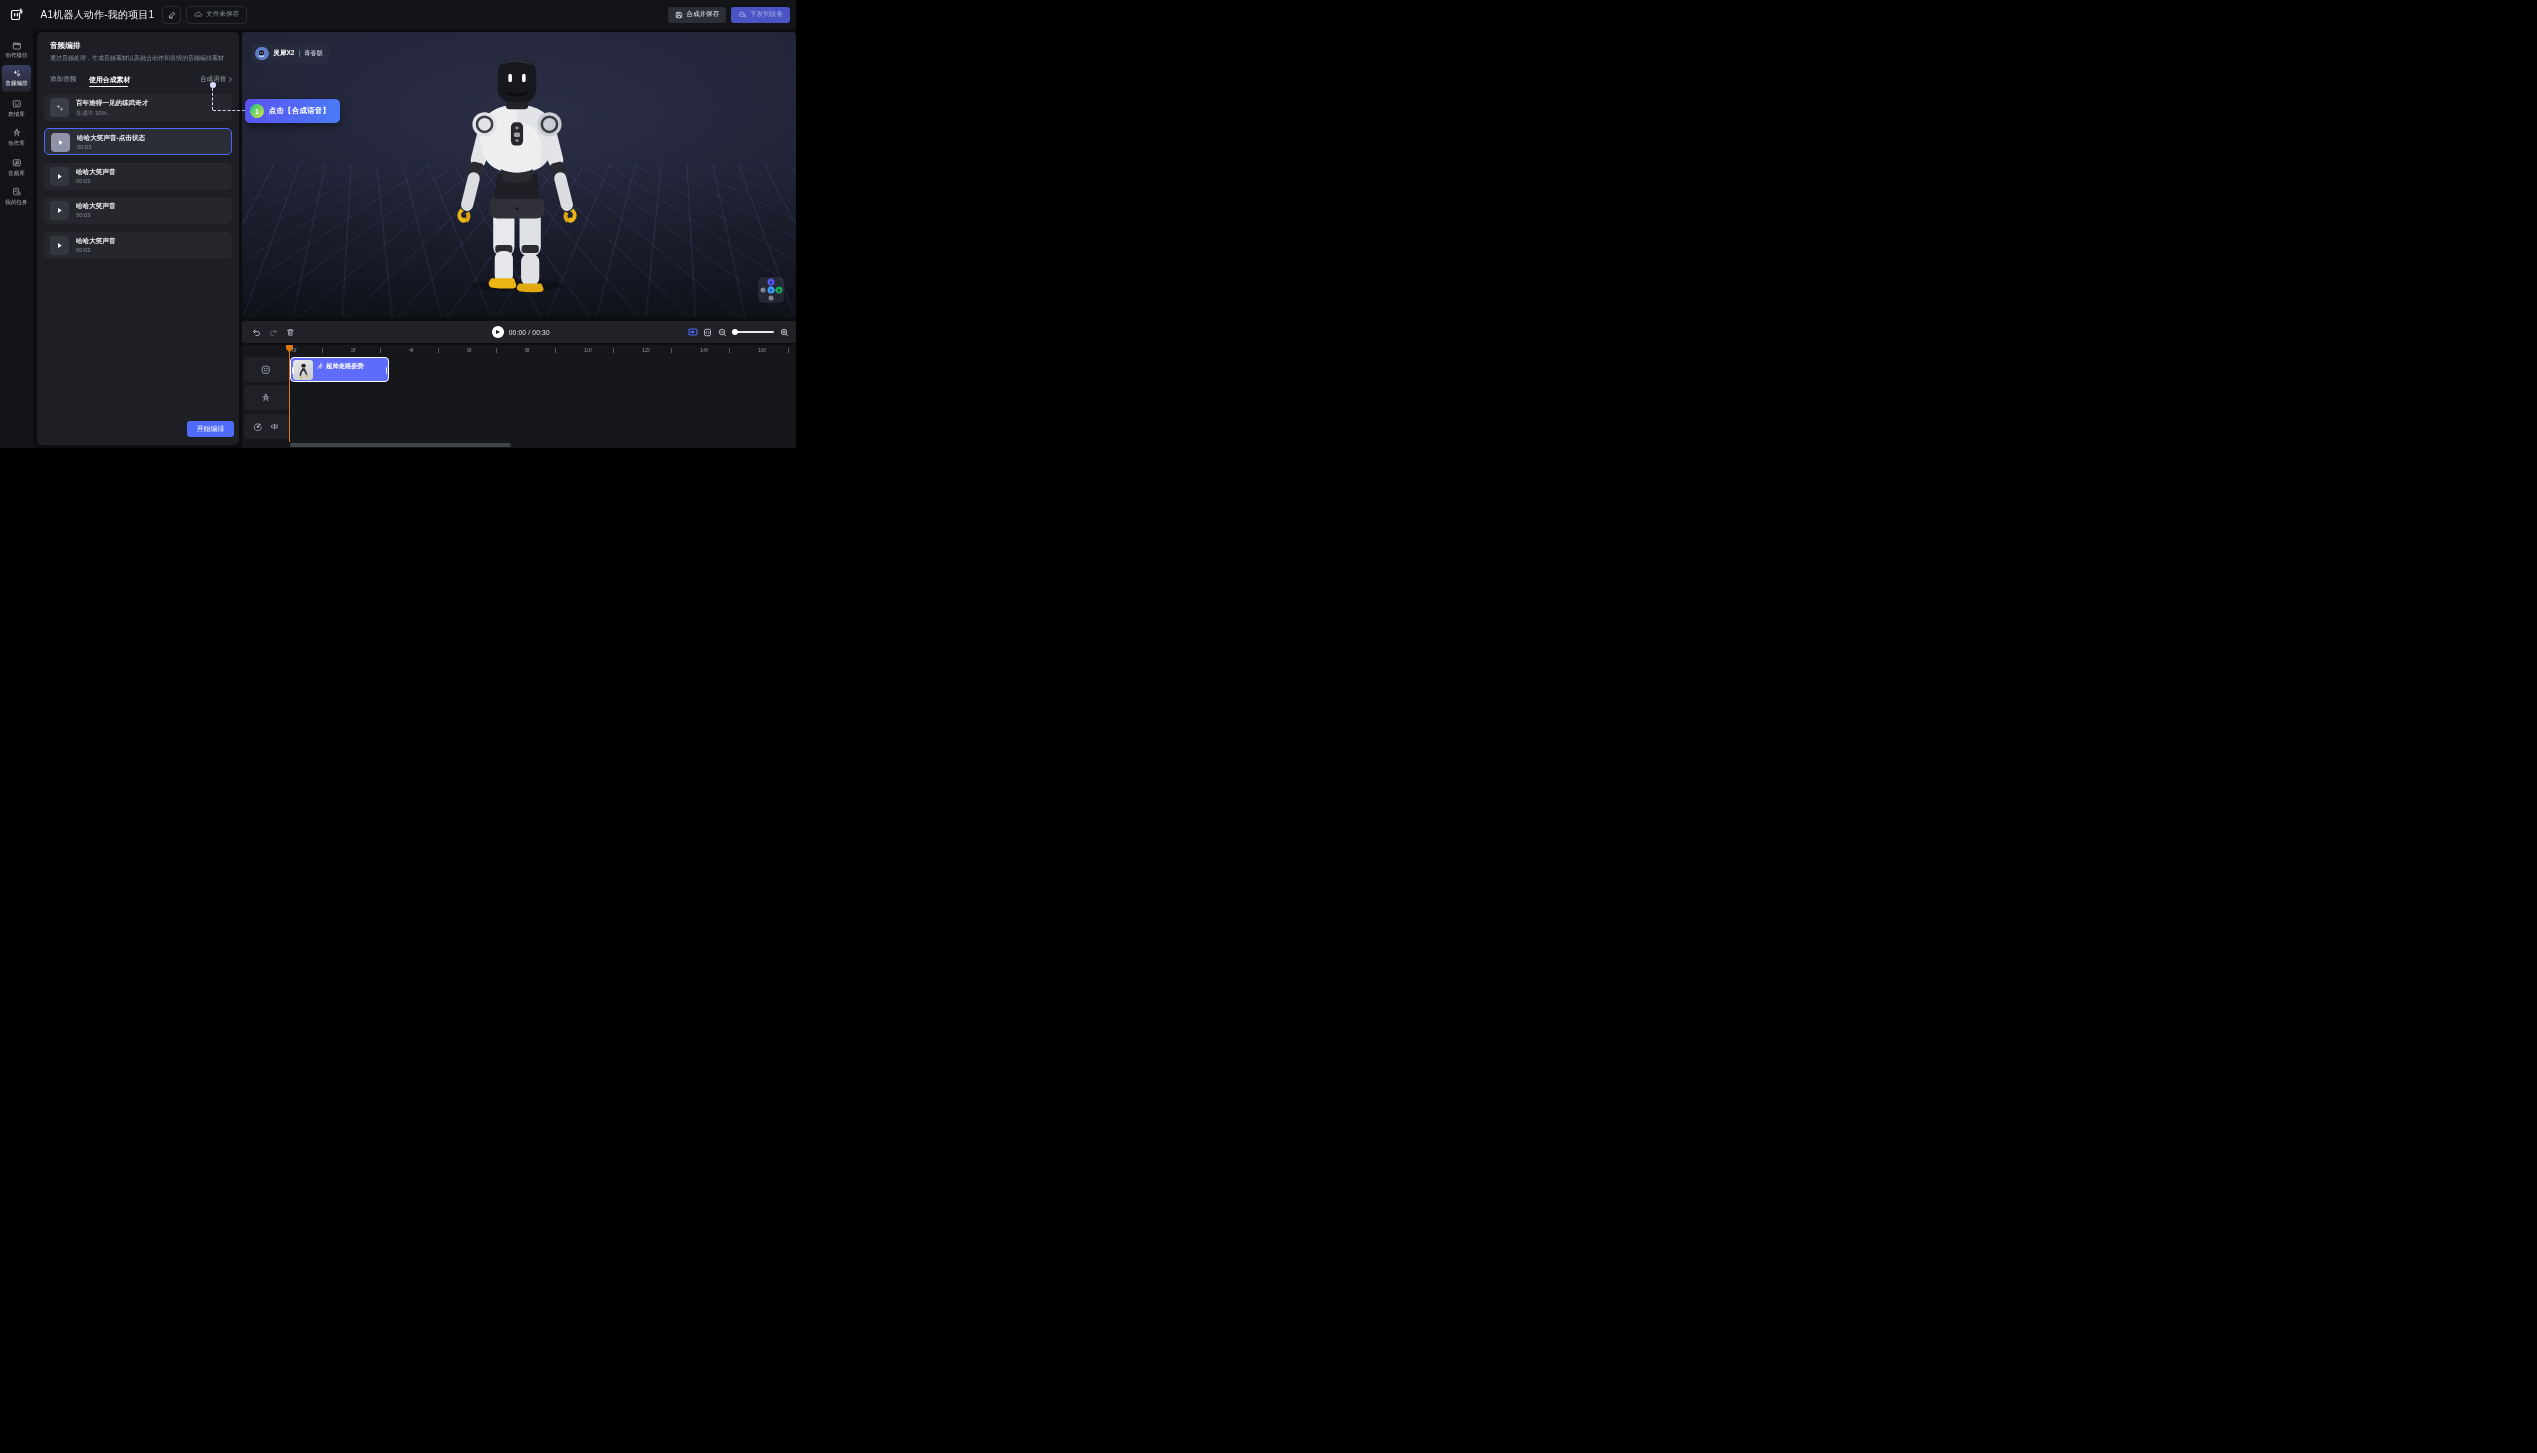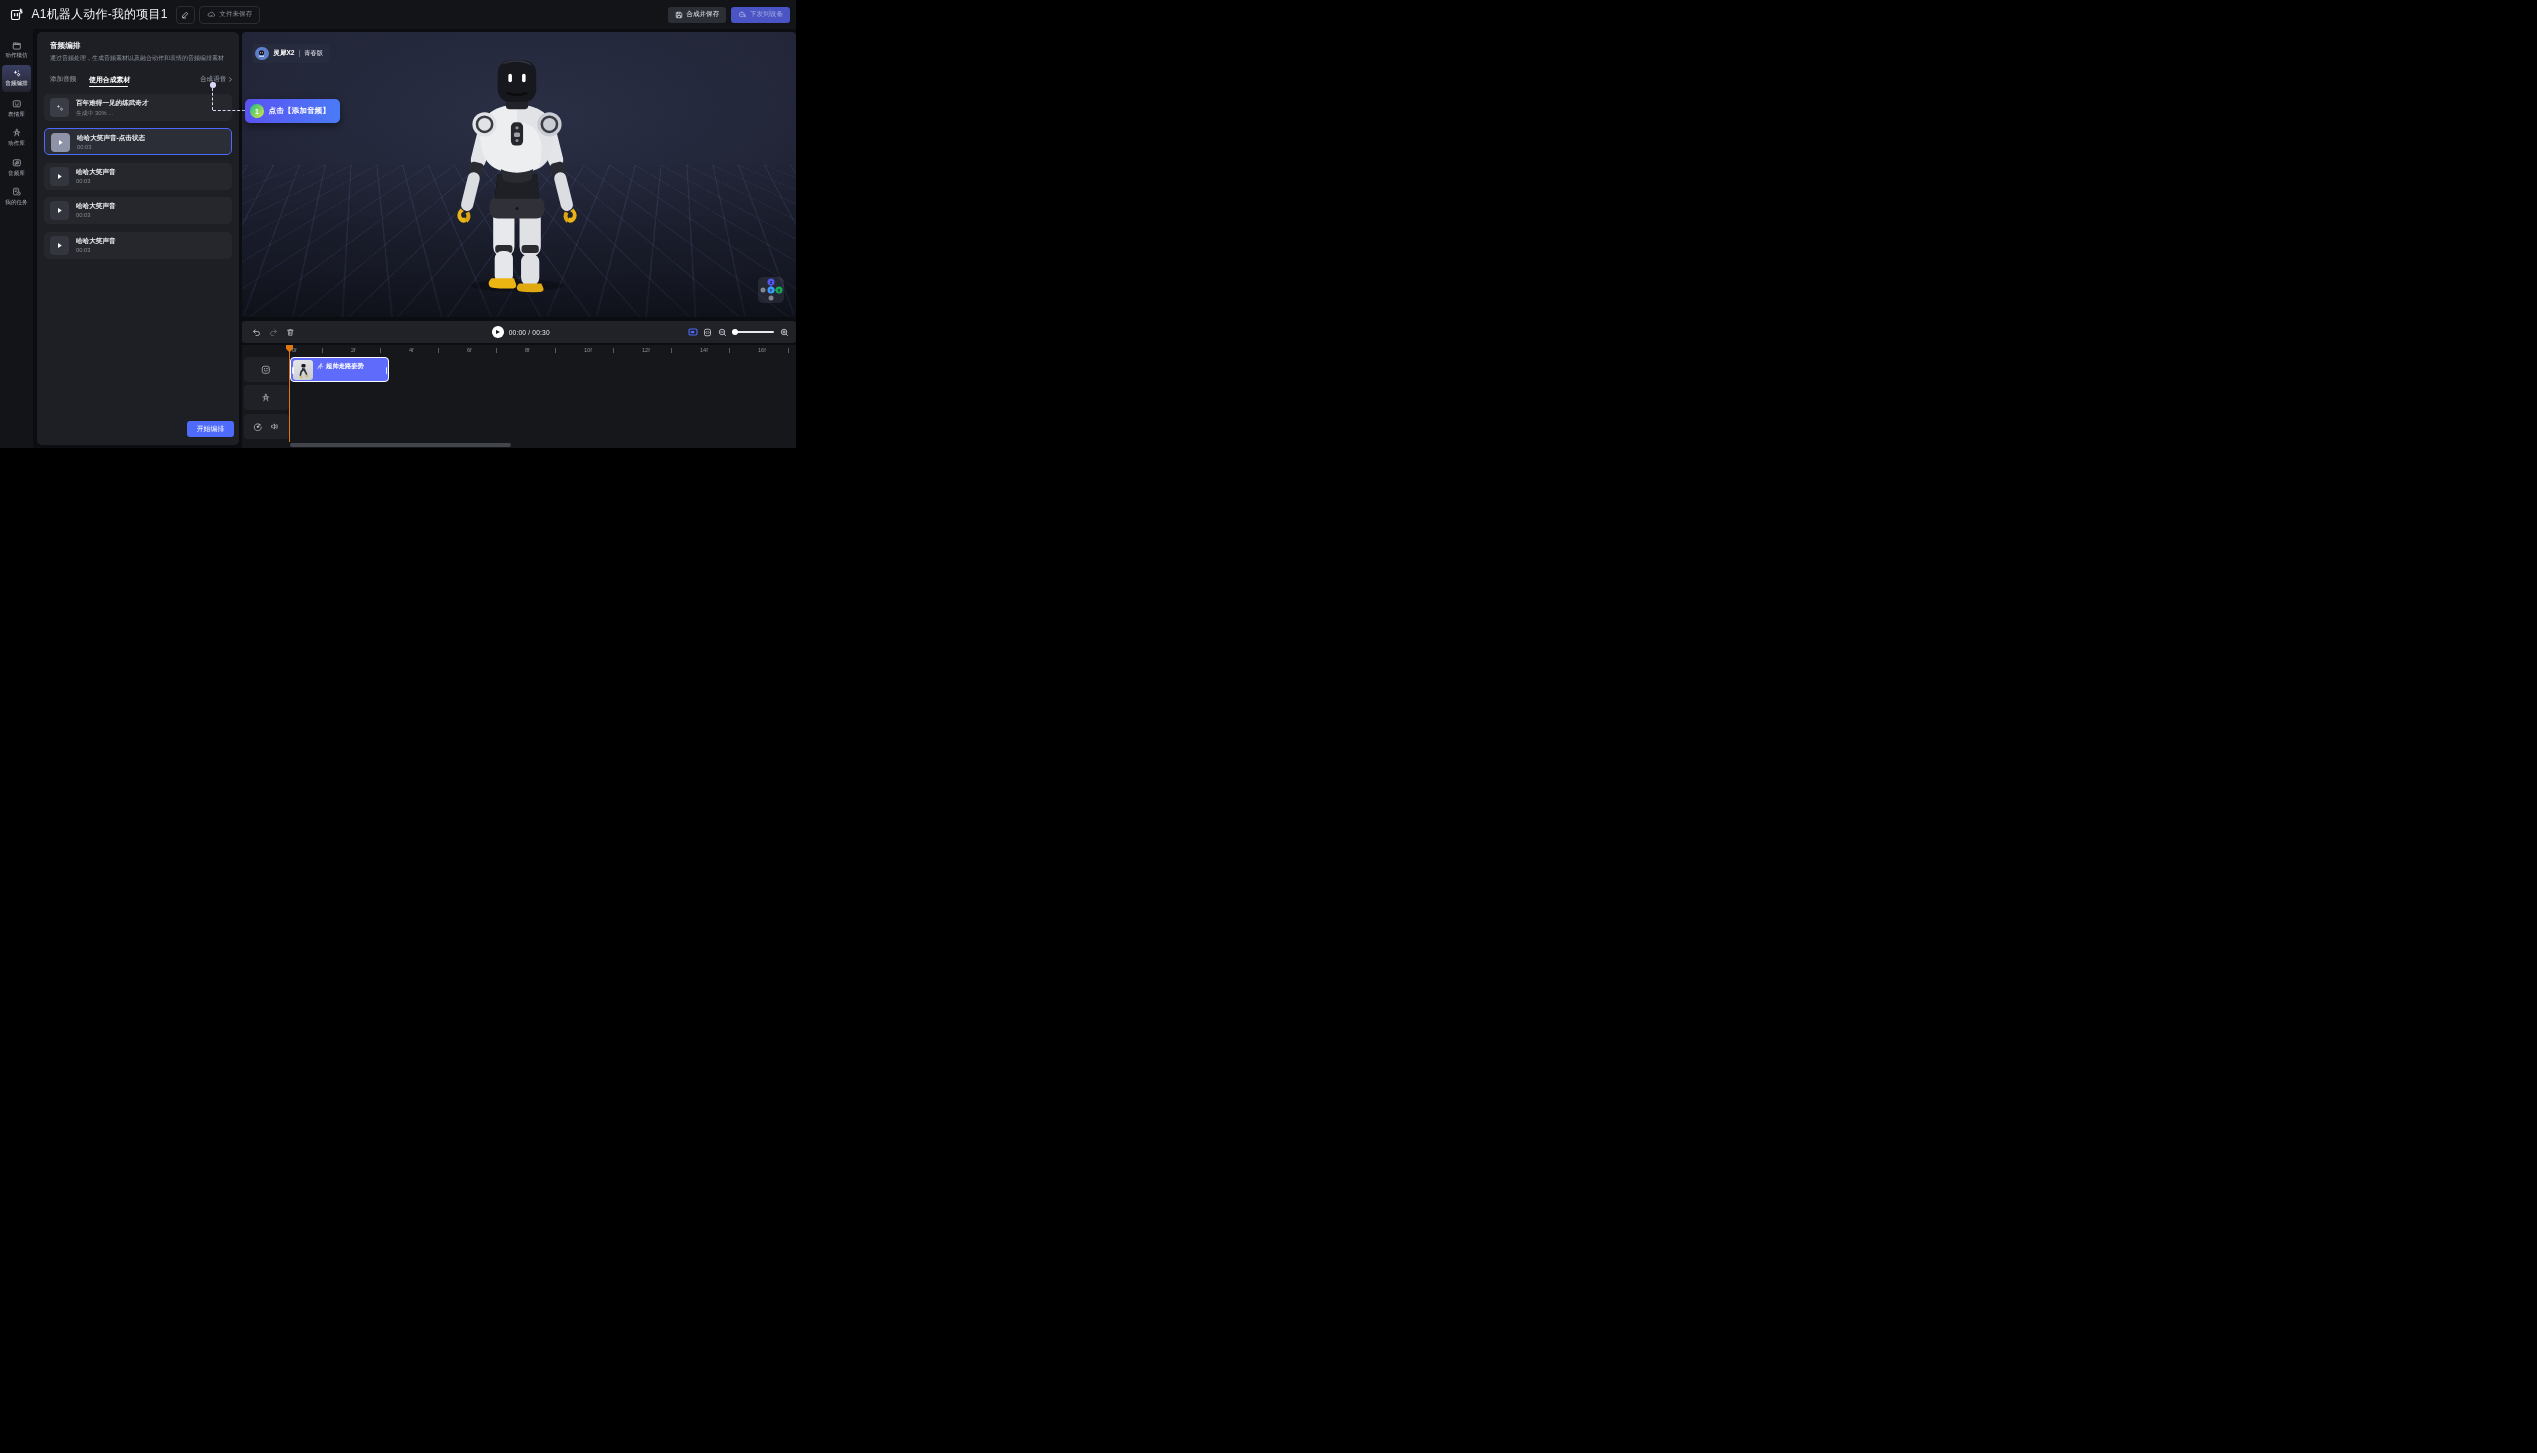--- a/index.html
+++ b/index.html
@@ -4,21 +4,21 @@
 <style>
   * { margin:0; padding:0; box-sizing:border-box; }
   html,body { background:#000; }
   body { font-family:"Liberation Sans","DejaVu Sans",sans-serif; }
   .stage { position:relative; width:796px; height:448px; background:#0c0d10; overflow:hidden; }
   .abs { position:absolute; }
 
   
   .topbar { left:0; top:0; width:796px; height:29px; background:#131418; display:flex; align-items:center; }
   .logo { margin-left:7.6px; width:17px; height:17px; display:flex; align-items:center; justify-content:center; }
-  .proj-title { margin-left:7px; color:#f2f3f5; font-size:12px; letter-spacing:0.2px; }
+  .proj-title { margin-left:16px; color:#f2f3f5; font-size:10px; letter-spacing:0.2px; }
   .iconbtn { height:18px; border:0.5px solid #2b2d33; border-radius:4px; background:transparent; display:flex; align-items:center; justify-content:center; gap:3.6px; color:#8a8f99; font-size:6.6px; cursor:pointer; }
   .editbtn { width:19px; margin-left:8px; }
   .filebtn { padding:0 6.6px; margin-left:4.6px; }
   .tb-right { margin-left:auto; margin-right:6px; display:flex; gap:4.6px; }
   .savebtn { height:16px; padding:0 7px; background:#2c2e35; border-radius:3px; border:none; color:#e8eaee; font-size:6.6px; display:flex; align-items:center; gap:3.6px; cursor:pointer; }
   .deploybtn { height:16px; padding:0 7px; background:#4a54c4; border-radius:3px; border:none; color:rgba(235,238,255,.55); font-size:6.6px; display:flex; align-items:center; gap:3.6px; cursor:pointer; }
 
   
   .sidebar { left:0; top:29px; width:33px; height:419px; background:#131418; }
   .side-item { position:absolute; left:0; width:33px; display:flex; flex-direction:column; align-items:center; gap:2px; color:#aeb3bd; font-size:5.6px; cursor:pointer; }
@@ -284,21 +284,21 @@
     </div>
 
     <button class="abs startbtn">开始编排</button>
   </section>
 
   <div class="abs conn-dot"></div>
   <div class="abs conn-v"></div>
   <div class="abs conn-h"></div>
   <div class="abs tooltip">
     <div class="tip-num">1</div>
-    <div class="tip-text">点击【添加音频】</div>
+    <div class="tip-text">点击【合成语音】</div>
   </div>
 
   <section class="abs viewport">
     <div class="floor"></div>
     <div class="floor-fade"></div>
 
     <svg class="abs" style="left:199px; top:24px;" width="152" height="239" viewBox="0 0 300 470">
       <ellipse cx="150" cy="452" rx="92" ry="12" fill="rgba(0,0,0,.28)"></ellipse>
 
       <g transform="rotate(14 92 135)">

